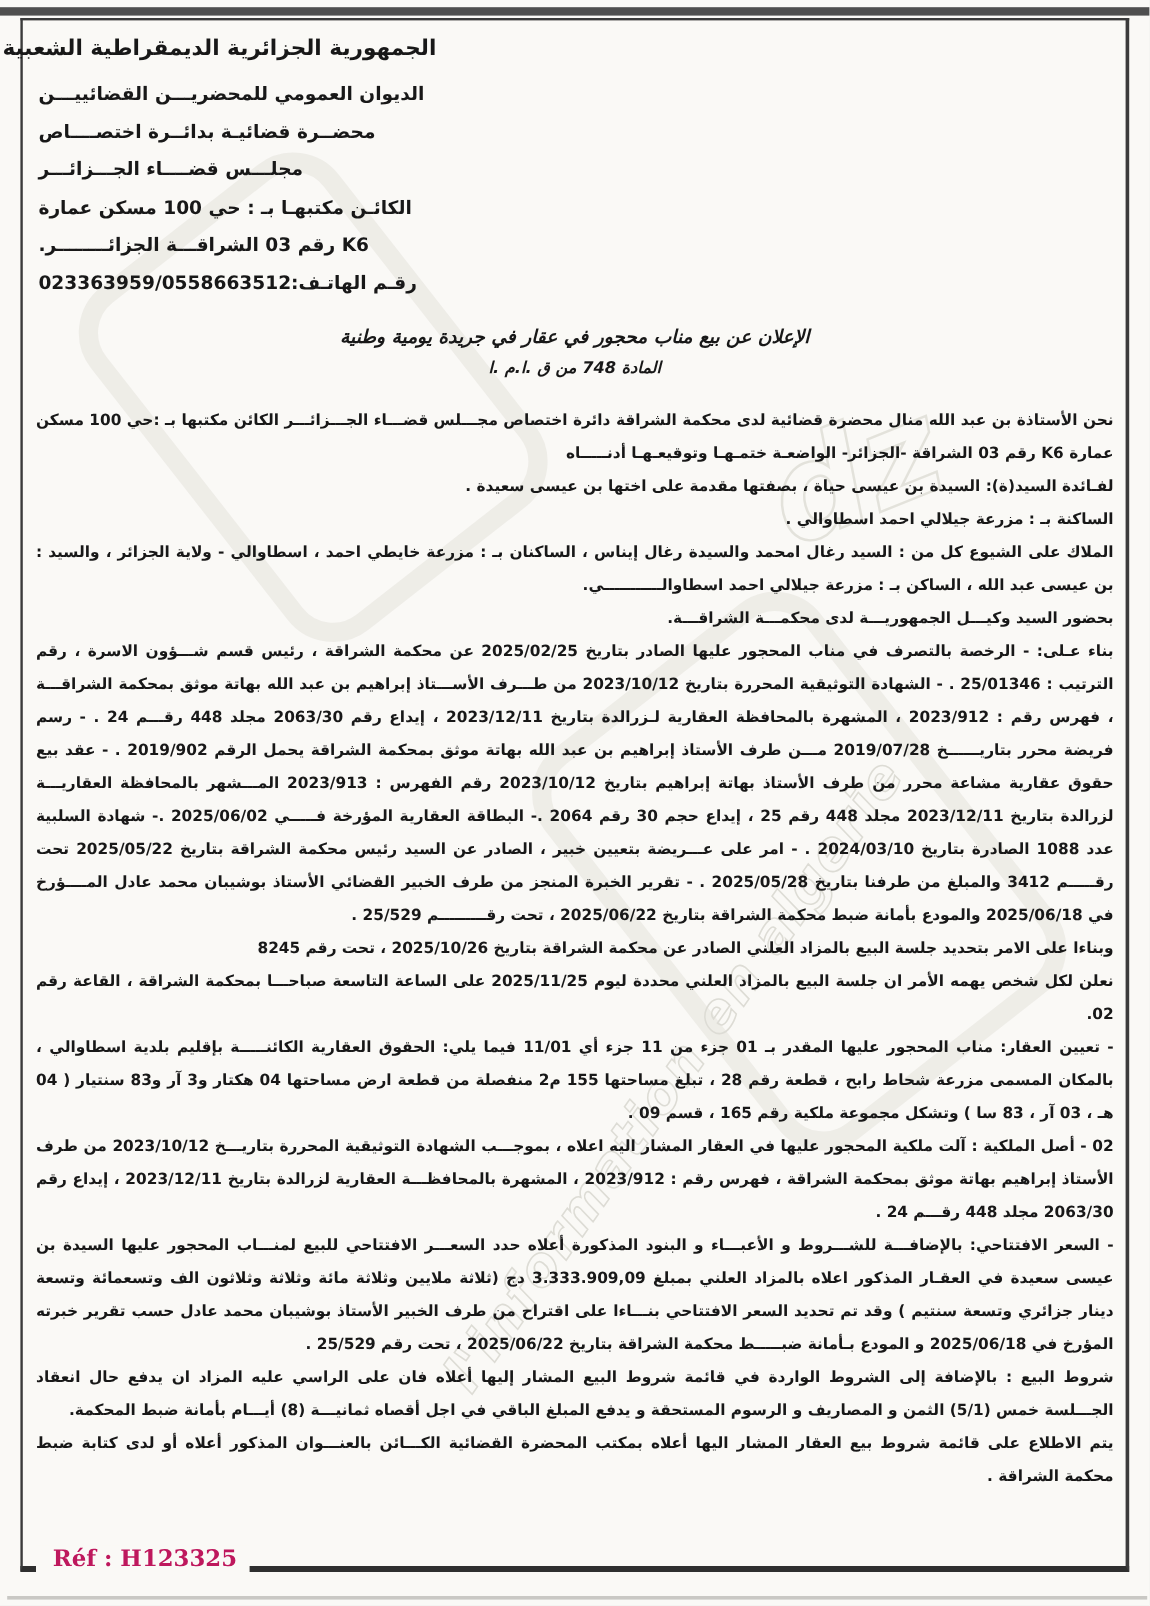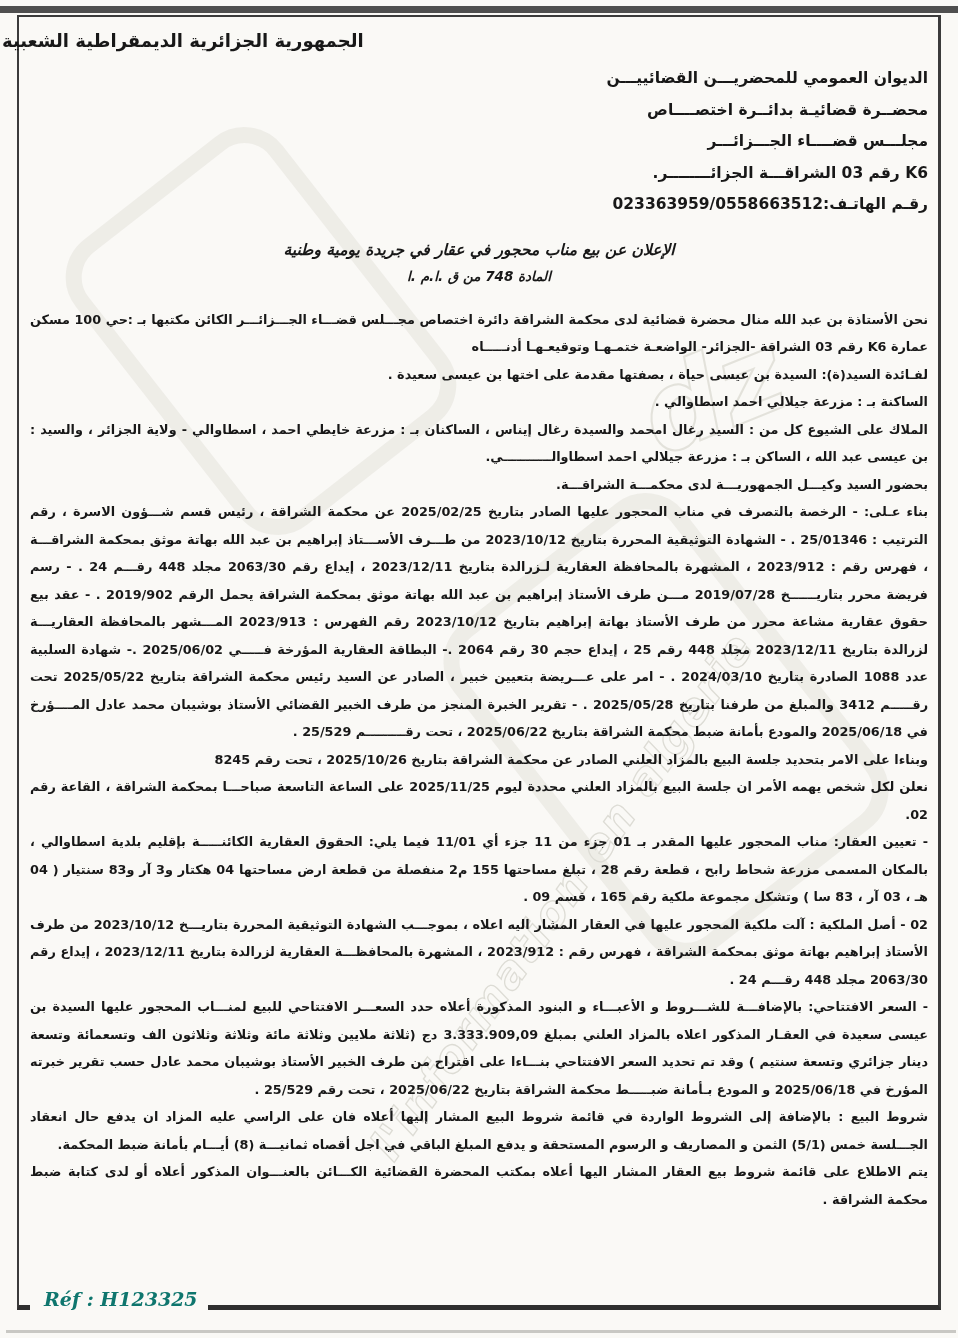--- a/index.html
+++ b/index.html
@@ -32,33 +32,33 @@
   }
   .wm-text-1{top:1140px;left:360px;font-size:44px;transform:rotate(-55deg);transform-origin:left top;}
   .wm-text-2{top:330px;left:640px;font-size:110px;transform:rotate(-22deg);-webkit-text-stroke:2px #e3e2db;}
 
   
   .content{position:absolute;left:30px;top:20px;width:898px;direction:rtl;z-index:1;}
   .country{
     text-align:left;transform:translateX(-28px);
     font-size:18px;font-weight:bold;margin-top:10px;
   }
-  .office{margin-top:12px;text-align:right;padding-left:2px;}
+  .office{margin-top:12px;text-align:left;padding-left:2px;}
   .office-line{font-size:15.5px;font-weight:bold;line-height:31.5px;}
   .title-block{margin-top:20px;text-align:center;font-weight:bold;font-style:italic;}
   .title-1{font-size:15.5px;}
   .title-2{font-size:13.5px;margin-top:9px;}
   .bodytext{margin-top:22px;font-size:12.8px;font-weight:bold;line-height:27.5px;}
   .bodytext p{margin:0;text-align:justify;}
   
   .ref-box{
     position:absolute;left:30px;top:1288px;z-index:2;
     background:#faf9f6;padding:0 10px 0 14px;
     font-family:"DejaVu Serif","Liberation Serif",serif;
-    font-size:19px;font-weight:bold;color:#0f766e;white-space:nowrap;font-style:italic;
+    font-size:19px;font-weight:bold;color:#be185d;white-space:nowrap;
   }
 </style>
 </head>
 <body>
 
 <div class="page">
 
   <div class="scan-band"></div>
 
   <div class="wm wm-shape wm-shape-1"></div>
@@ -69,20 +69,21 @@
   <div class="frame"></div>
 
   <div class="content">
 
     <div class="country">الجمهورية الجزائرية الديمقراطية الشعبية</div>
 
     <div class="office">
       <div class="office-line">الديوان العمومي للمحضريـــن القضائييـــن</div>
       <div class="office-line">محضــرة قضائيـة بدائــرة اختصــــاص</div>
       <div class="office-line">مجلـــس قضــــاء الجـــزائـــر</div>
+      <div class="office-line">الكائـن مكتبهـا بـ : حي 100 مسكن عمارة</div>
       <div class="office-line">K6 رقم 03 الشراقـــة الجزائــــــــر.</div>
       <div class="office-line">رقـم الهاتـف:023363959/0558663512</div>
     </div>
 
     <div class="title-block">
       <div class="title-1">الإعلان عن بيع مناب محجور في عقار في جريدة يومية وطنية</div>
       <div class="title-2">المادة 748 من ق .ا.م .ا</div>
     </div>
 
     <div class="bodytext">

